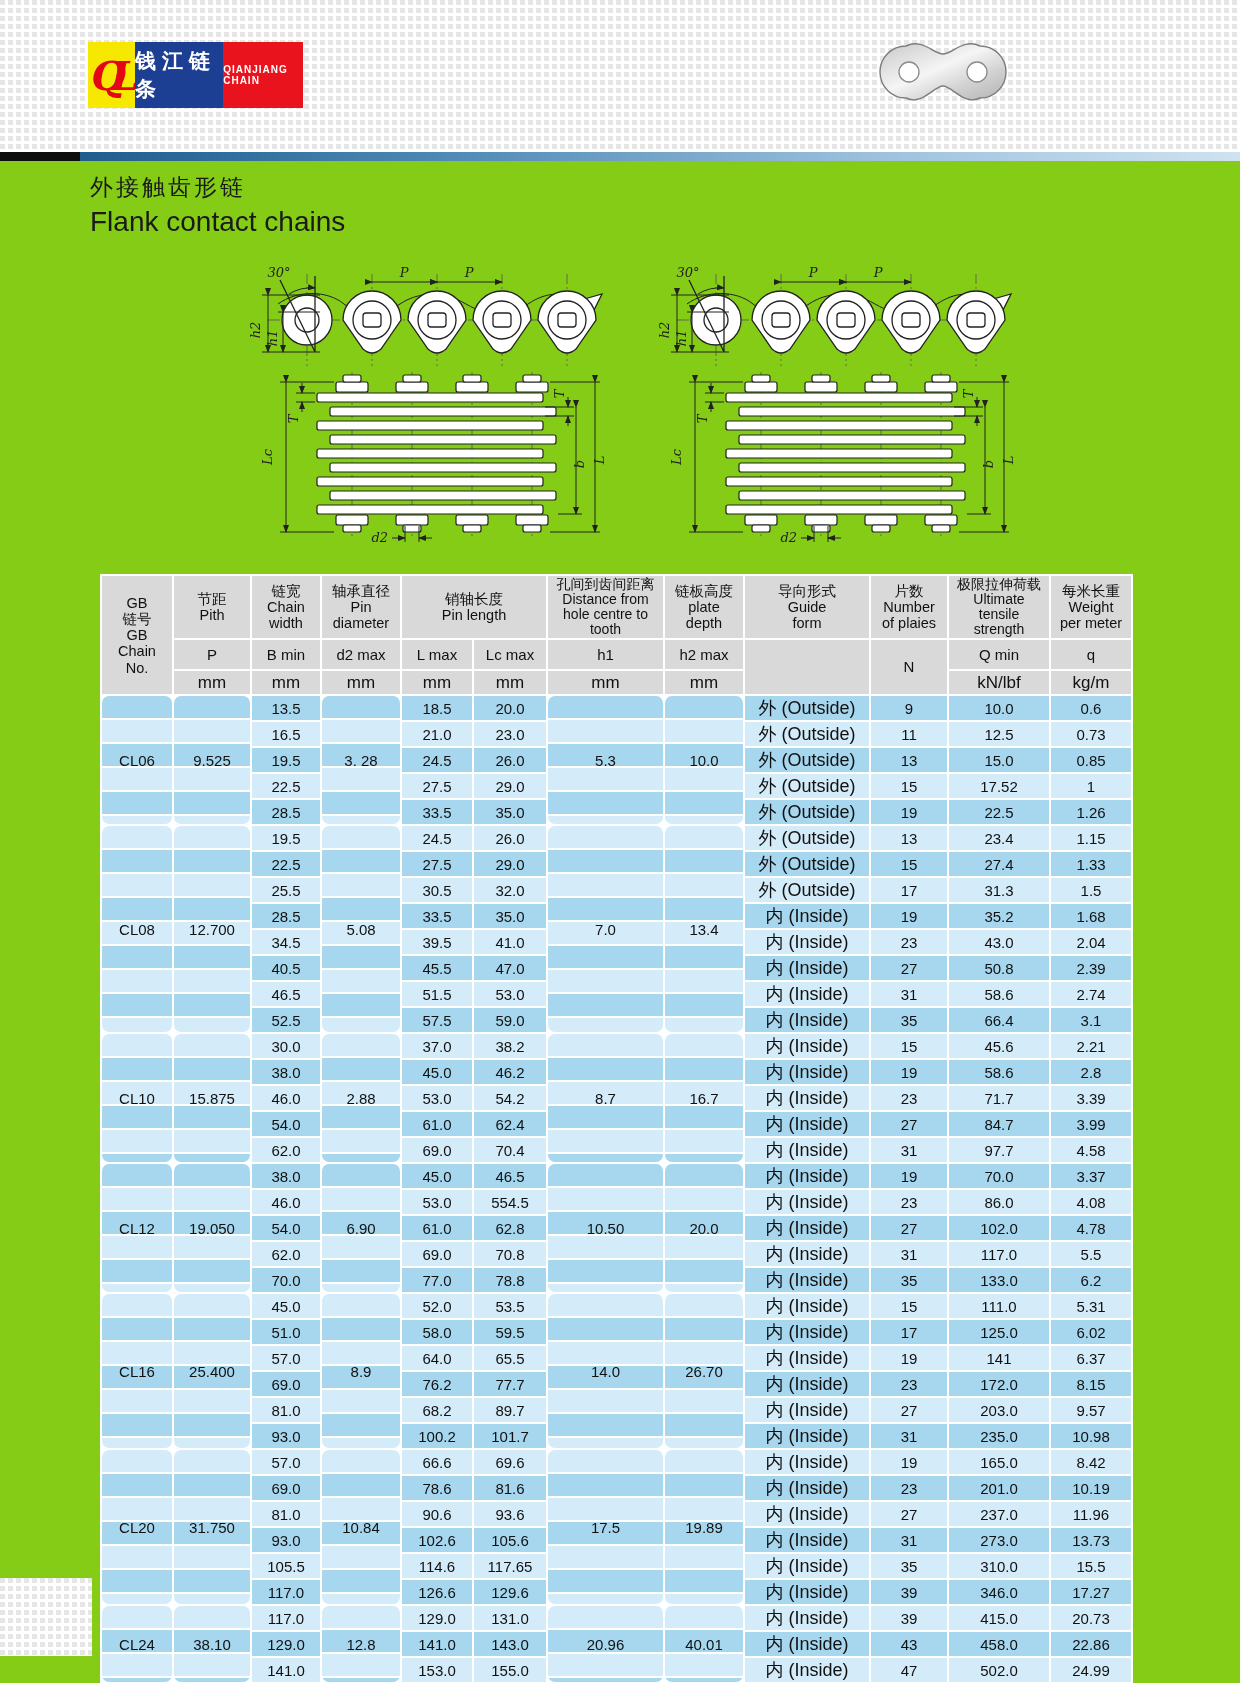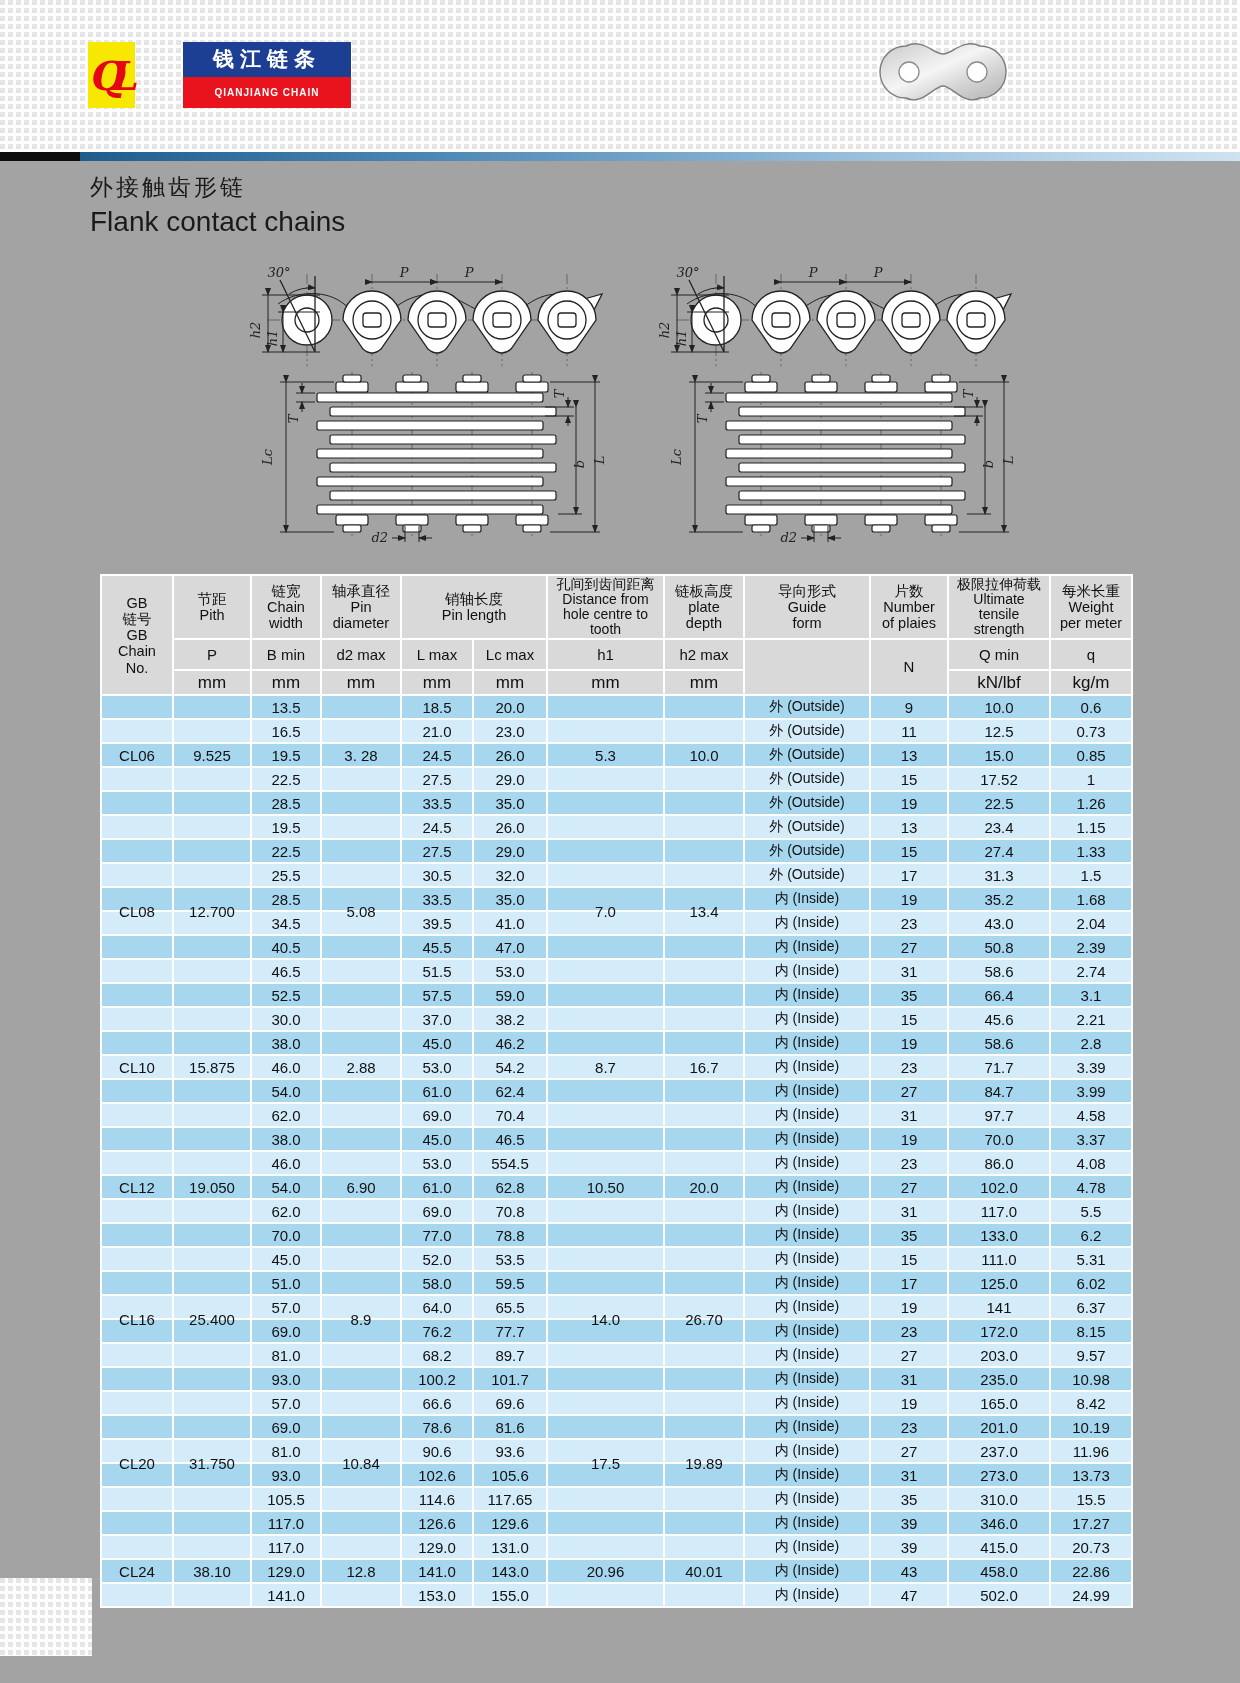--- a/index.html
+++ b/index.html
@@ -1,31 +1,31 @@
 <!DOCTYPE html>
 <html style="--row-dark: #a6d7ef; --row-light: #d4ecf9; --head: #d9d9d9;"><head>
 <meta charset="utf-8">
 <style>
   html,body{margin:0;padding:0;background:#fff;}
   body{font-family:"Liberation Sans",sans-serif;color:#111;}
-  .page{position:relative;width:1240px;height:1683px;background:#a3a3a3;overflow:hidden;}
+  .page{position:relative;width:1240px;height:1683px;background:#84cc16;overflow:hidden;}
 
   
   .dots{
     background-image:
       repeating-linear-gradient(to bottom, transparent 0 5px, #ffffff 5px 8px),
       repeating-linear-gradient(to right, #e6e6e6 0 5px, #ffffff 5px 8px);
   }
   .topbar{position:absolute;left:0;top:0;width:1240px;height:152px;}
 
   
   .logo{position:absolute;left:88px;top:42px;display:flex;}
   .logo-q{width:47px;height:66px;background:#f6e800;color:#e30613;display:flex;align-items:center;justify-content:center;
           font-family:"DejaVu Serif",serif;font-style:italic;font-weight:bold;font-size:40px;letter-spacing:-0.38em;padding-right:8px;box-sizing:border-box;}
-  .logo-right{display:flex;flex-direction:column;width:168px;height:66px;padding-left:48px;}
+  .logo-right{display:flex;flex-direction:row;width:168px;height:66px;}
   .logo-zh{flex:1.05;background:#1c3f94;color:#fff;display:flex;align-items:center;justify-content:center;
            font-size:21px;font-weight:bold;letter-spacing:6px;}
   .logo-en{flex:0.95;background:#e8131d;color:#fff;display:flex;align-items:center;justify-content:center;
            font-size:10px;font-weight:bold;letter-spacing:1px;}
 
   .chain-plate{position:absolute;left:872px;top:34px;}
 
   
   .divider{position:absolute;left:0;top:152px;width:1240px;height:9px;display:flex;}
   .divider-black{width:80px;height:100%;background:#0d0d0d;}
@@ -41,28 +41,28 @@
   .spec-table{position:absolute;left:100px;top:574px;border-collapse:separate;border-spacing:2px;table-layout:fixed;background:#fff;}
   .spec-table th{background:var(--head,#d9d9d9);font-weight:normal;white-space:pre-line;line-height:1.12;
                  font-size:14.5px;padding:1px 2px;vertical-align:middle;text-align:center;}
   .spec-table thead tr.h1 th{height:60px;}
   .spec-table thead tr.h2 th{height:27px;font-size:15px;}
   .spec-table thead tr.h3 th{height:21px;font-size:17px;}
   .spec-table th.small{font-size:14px;line-height:1.08;}
   .spec-table td{height:22px;text-align:center;vertical-align:middle;font-size:15px;padding:0 2px;overflow:hidden;}
   tr.dark td{background:var(--row-dark,#a6d7ef);}
   tr.light td{background:var(--row-light,#d4ecf9);}
-  td.merged{vertical-align:middle;}
+  td.merged{vertical-align:middle;border-radius:7px;}
   td.merged.ph-dark{background:repeating-linear-gradient(to bottom,
       var(--row-dark,#a6d7ef) 0 22px,#fff 22px 24px,
       var(--row-light,#d4ecf9) 24px 46px,#fff 46px 48px);}
   td.merged.ph-light{background:repeating-linear-gradient(to bottom,
       var(--row-light,#d4ecf9) 0 22px,#fff 22px 24px,
       var(--row-dark,#a6d7ef) 24px 46px,#fff 46px 48px);}
-  td.guide{font-size:14px;}
+  td.guide{font-size:18px;}
 
   .bottom-dots{position:absolute;left:0;top:1578px;width:92px;height:78px;}
 </style>
 </head>
 <body>
 
 <div class="page">
 
   <div class="topbar dots">
     <div class="logo">

